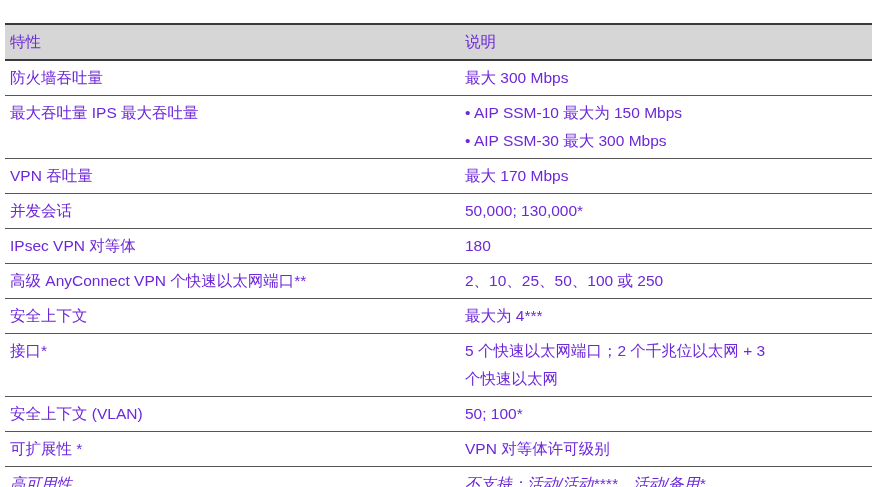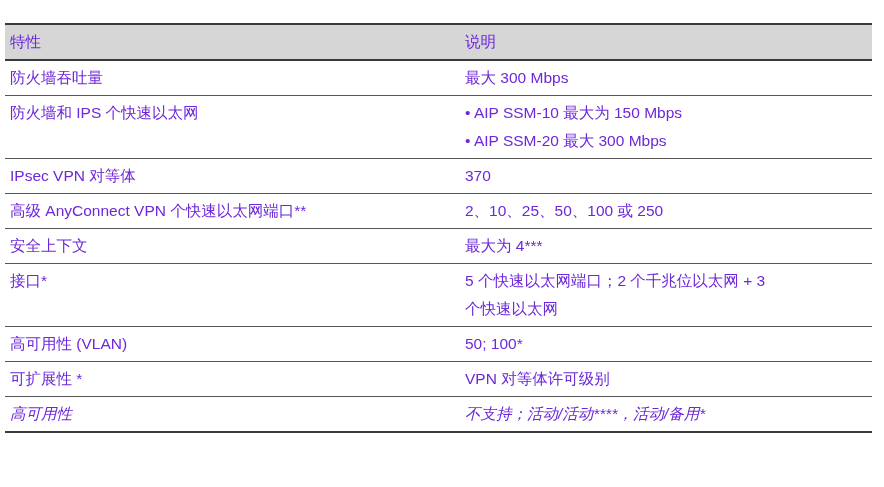--- a/index.html
+++ b/index.html
@@ -71,30 +71,42 @@
       </tr>
     </thead>
     <tbody>
         <tr>
           <td>防火墙吞吐量</td>
           <td>
             <div class="desc-line">最大 300 Mbps</div>
           </td>
         </tr>
         <tr>
-          <td>防火墙和 IPS 个快速以太网</td>
+          <td>最大吞吐量 IPS 最大吞吐量</td>
           <td>
             <div class="desc-line">• AIP SSM-10 最大为 150 Mbps</div>
-            <div class="desc-line">• AIP SSM-20 最大 300 Mbps</div>
+            <div class="desc-line">• AIP SSM-30 最大 300 Mbps</div>
+          </td>
+        </tr>
+        <tr>
+          <td>VPN 吞吐量</td>
+          <td>
+            <div class="desc-line">最大 170 Mbps</div>
+          </td>
+        </tr>
+        <tr>
+          <td>并发会话</td>
+          <td>
+            <div class="desc-line">50,000; 130,000*</div>
           </td>
         </tr>
         <tr>
           <td>IPsec VPN 对等体</td>
           <td>
-            <div class="desc-line">370</div>
+            <div class="desc-line">180</div>
           </td>
         </tr>
         <tr>
           <td>高级 AnyConnect VPN 个快速以太网端口**</td>
           <td>
             <div class="desc-line">2、10、25、50、100 或 250</div>
           </td>
         </tr>
         <tr>
           <td>安全上下文</td>
@@ -103,21 +115,21 @@
           </td>
         </tr>
         <tr>
           <td>接口*</td>
           <td>
             <div class="desc-line">5 个快速以太网端口；2 个千兆位以太网 + 3</div>
             <div class="desc-line">个快速以太网</div>
           </td>
         </tr>
         <tr>
-          <td>高可用性 (VLAN)</td>
+          <td>安全上下文 (VLAN)</td>
           <td>
             <div class="desc-line">50; 100*</div>
           </td>
         </tr>
         <tr>
           <td>可扩展性 *</td>
           <td>
             <div class="desc-line">VPN 对等体许可级别</div>
           </td>
         </tr>

